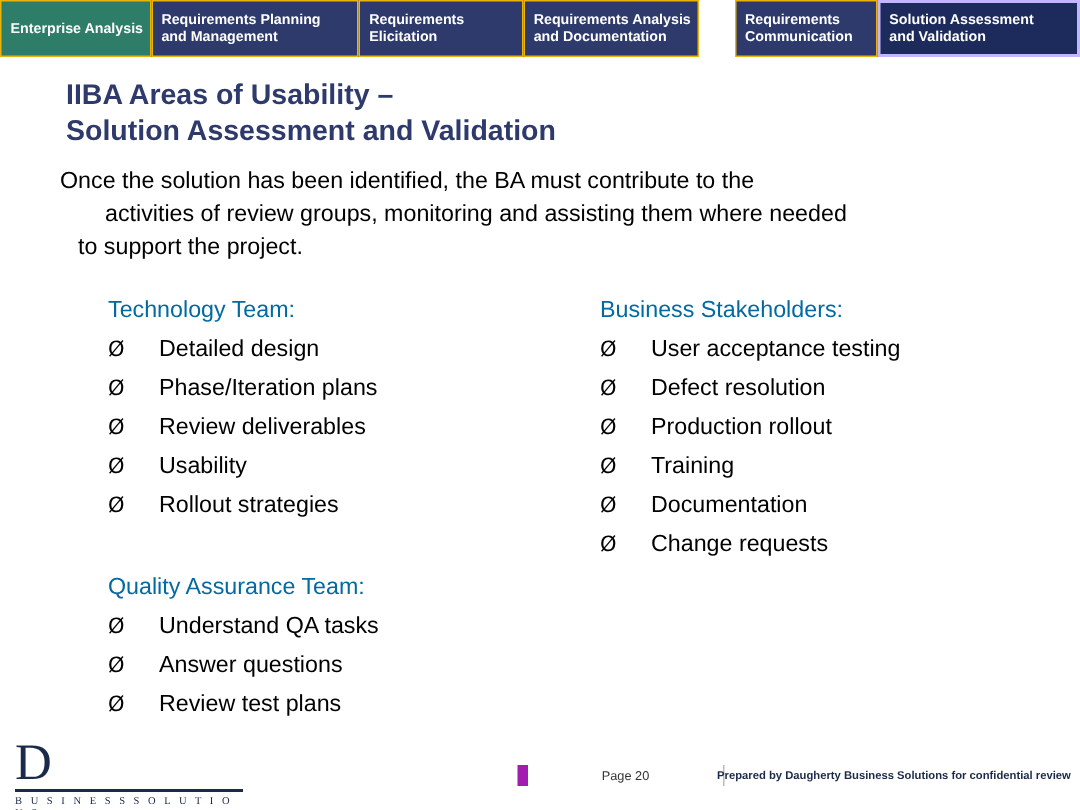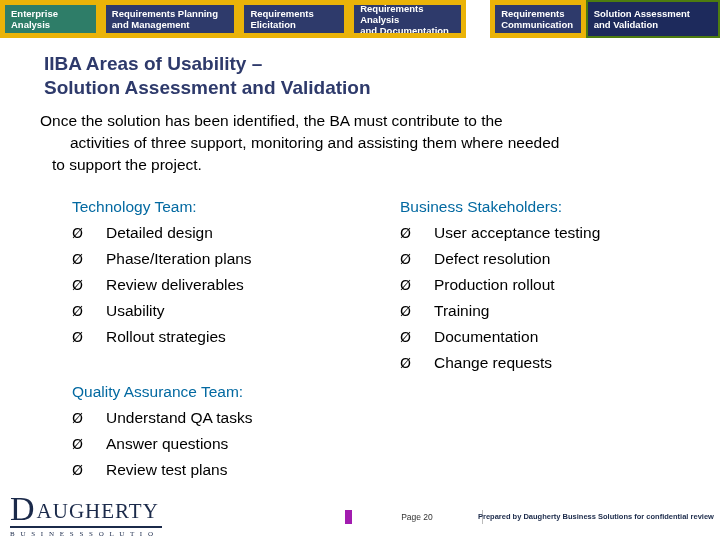--- a/index.html
+++ b/index.html
@@ -26,29 +26,29 @@
     box-sizing: border-box;
     display: flex;
     align-items: center;
     justify-content: flex-start;
     padding: 2px 4px 2px 6px;
     font-size: 9.5px;
     line-height: 11px;
     font-weight: bold;
     color: #ffffff;
     background: #2e3a6b;
-    border: 5px solid #eab308;
+    border: 1px solid #eab308;
     overflow: hidden;
   }
   .tab.t0 { width: 110px; background: #2e7d68; }
   .tab.t1 { width: 152px; }
   .tab.t2 { width: 120px; }
   .tab.t3 { width: 128px; }
   .tab.t4 { width: 104px; margin-left: 24px; }
-  .tab.t5 { width: 148px; background: #1d2a5c; border: 2px solid #4d7c0f; }
+  .tab.t5 { width: 148px; background: #1d2a5c; border: 2px solid #c4b5fd; }
 
   .tab span { display: block; }
 
   
   .title {
     margin: 14px 0 0 44px;
     font-size: 19px;
     font-weight: bold;
     color: #2e3a6b;
     line-height: 24px;
@@ -225,21 +225,21 @@
   </div>
 </div>
 
 <div class="title">
   <div>IIBA Areas of Usability –</div>
   <div>Solution Assessment and Validation</div>
 </div>
 
 <div class="intro">
   <span>Once the solution has been identified, the BA must contribute to the</span>
-  <span class="l2">activities of three support, monitoring and assisting them where needed</span>
+  <span class="l2">activities of review groups, monitoring and assisting them where needed</span>
   <span class="l3">to support the project.</span>
 </div>
 
 <div class="cols">
 
   <div class="col-left">
     <div class="grp-head">Technology Team:</div>
     <ul class="bl">
       <li>
         <span class="bullet">Ø</span>
@@ -311,20 +311,19 @@
       </li>
     </ul>
   </div>
 
 </div>
 
 <div class="footer">
   <div class="logo">
     <div class="logo-word">
       <span class="logo-d">D</span>
-      <span>AUGHERTY</span>
     </div>
     <div class="logo-rule"></div>
     <div class="logo-sub">B U S I N E S S   S O L U T I O N S</div>
   </div>
   <div class="page-box">Page 20</div>
   <div class="confidential">Prepared by Daugherty Business Solutions for confidential review</div>
 </div>
 
 </body></html>

